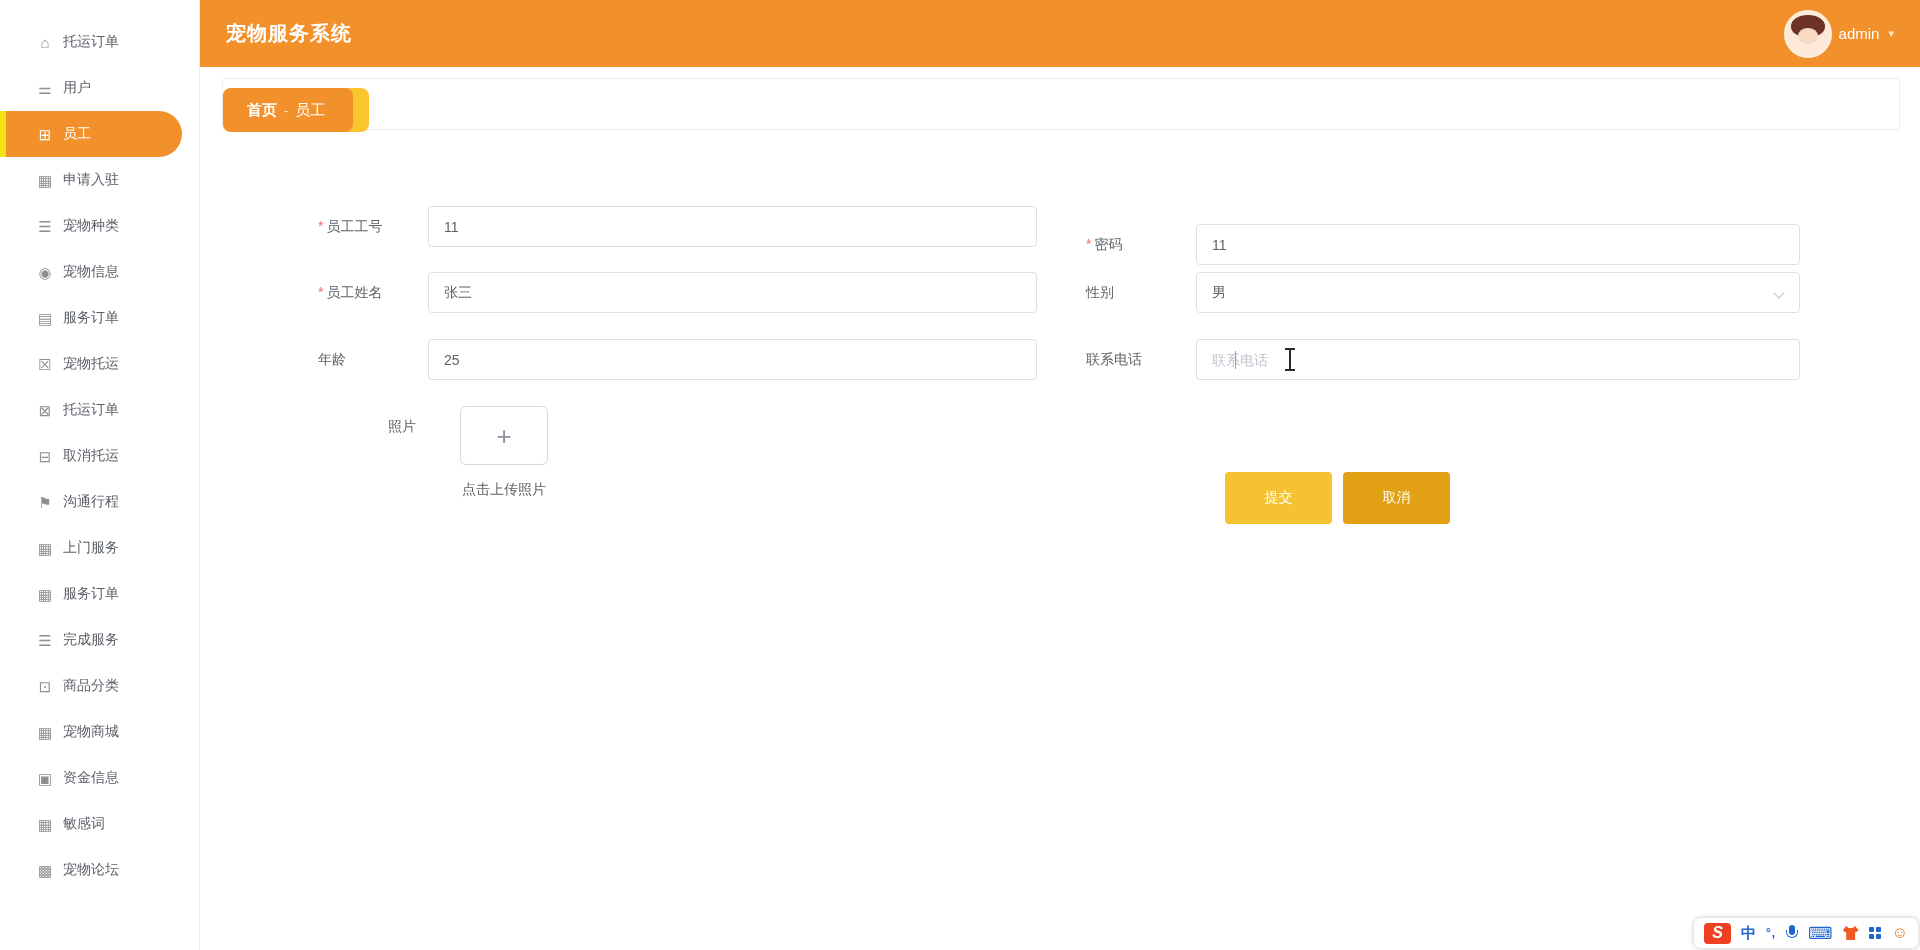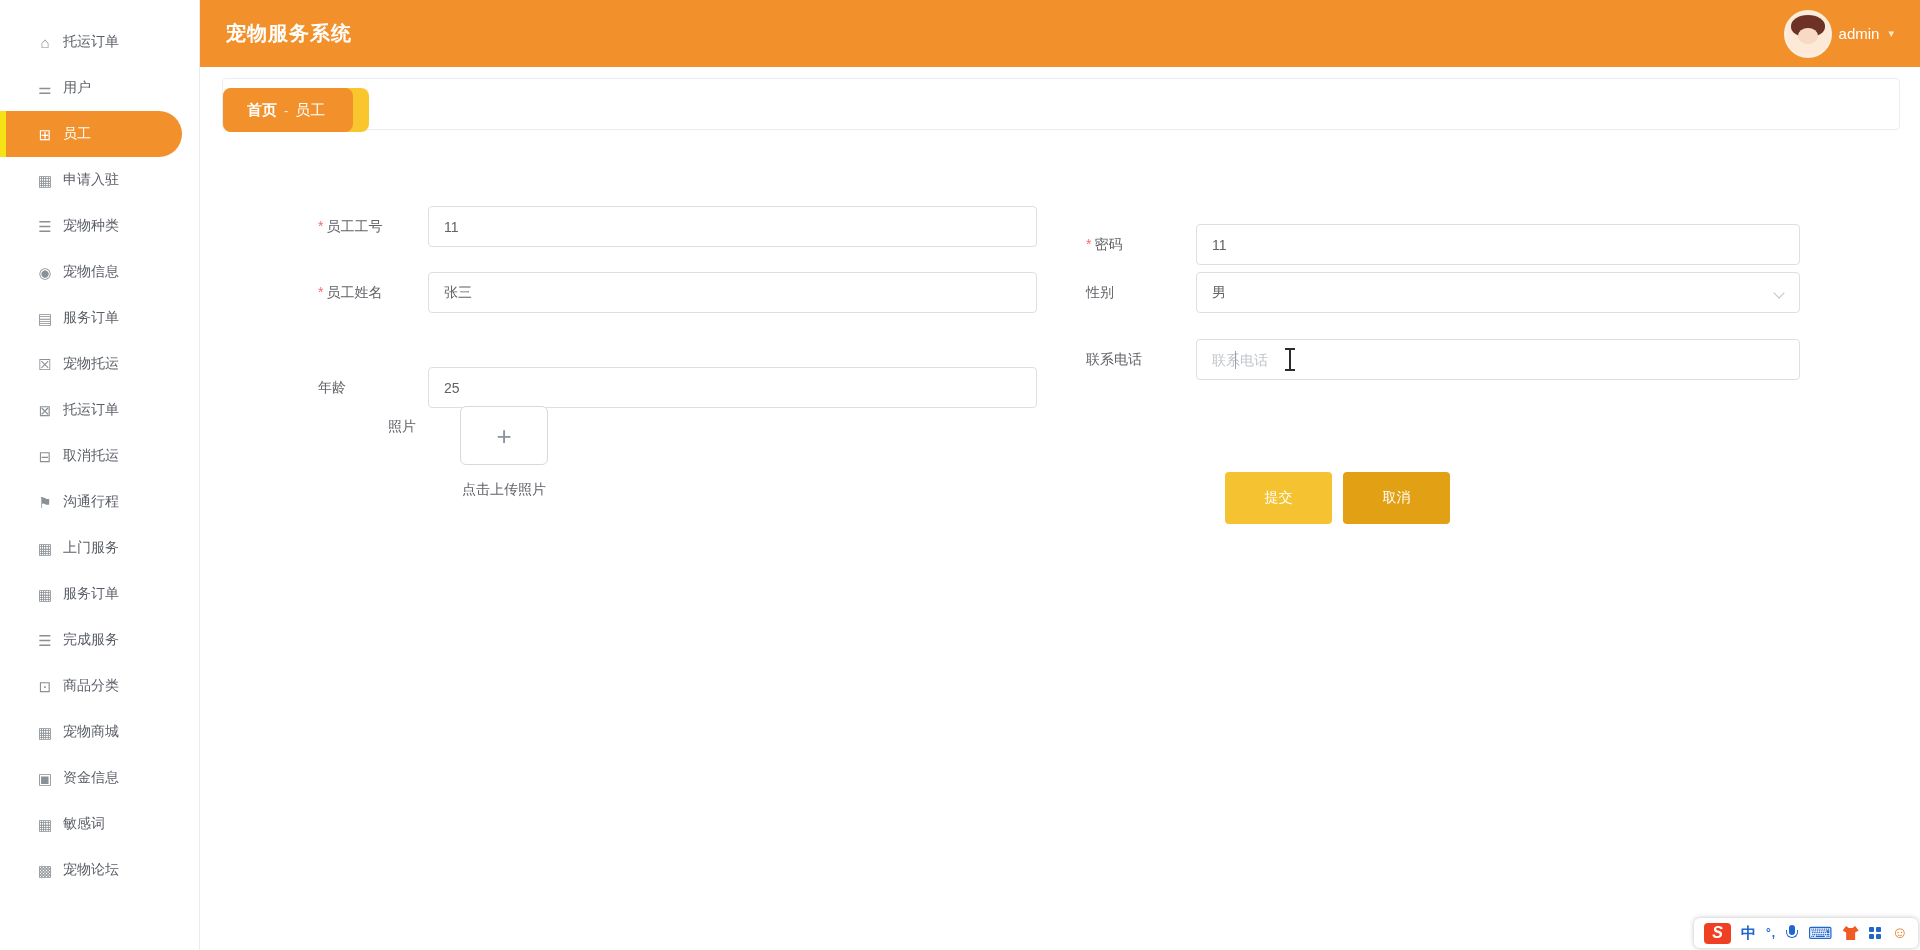--- a/index.html
+++ b/index.html
@@ -230,21 +230,21 @@
       <input class="inp w-left" value="张三" style="">
     </div>
     <div class="form-item" style="left:886px; top:272px;">
       <div class="f-label"><span>性别</span></div>
       <div class="inp w-right select-box">
         <span>男</span>
         <i class="chev"></i>
       </div>
     </div>
 
-    <div class="form-item" style="left:118px; top:339px;margin-top:28px;">
+    <div class="form-item" style="left:118px; top:339px;">
       <div class="f-label"><span>年龄</span></div>
       <input class="inp w-left" value="25" style="">
     </div>
     <div class="form-item" style="left:886px; top:339px;">
       <div class="f-label"><span>联系电话</span></div>
       <input class="inp w-right" placeholder="联系电话" style="">
     </div>
     <div class="txt-caret"></div>
 
     <div class="photo-label">照片</div>

